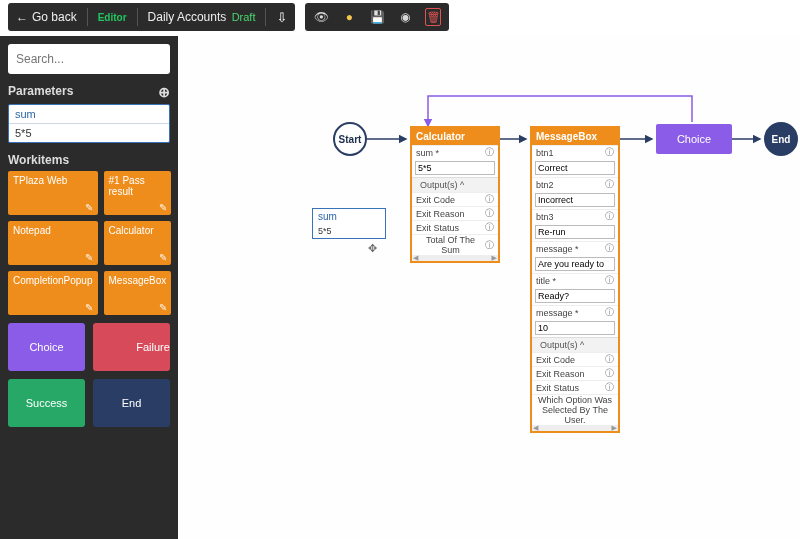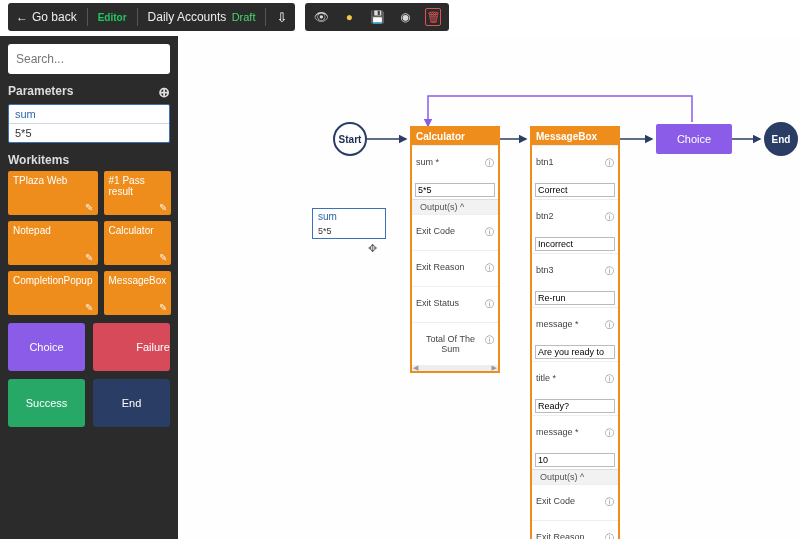--- a/index.html
+++ b/index.html
@@ -36,21 +36,21 @@
   .canvas { flex:1; position:relative;
     background-color:#fefefe;
     background-image: radial-gradient(#d9d9d9 0.7px, transparent 0.7px);
     background-size: 12px 12px;
   }
   .node { position:absolute; font-size:10px; }
   .startnode, .endnode { width:34px; height:34px; border-radius:50%; background:#fff; border:2px solid #2a3d65; display:flex; align-items:center; justify-content:center; color:#1b2d4f; font-weight:700; font-size:10px; }
   .endnode { background:#2a3d65; color:#fff; }
   .wf-node { width:90px; border:2px solid #ee8d1b; background:#fff; }
   .wf-head { background:#ee8d1b; color:#fff; font-size:10px; padding:3px 4px; font-weight:600; }
-  .wf-row { padding:11px 4px; font-size:9px; color:#444; border-top:1px solid #eee; display:flex; justify-content:space-between; align-items:flex-start; }
+  .wf-row { padding:0 4px; font-size:9px; color:#444; border-top:1px solid #eee; display:flex; justify-content:space-between; align-items:center; }
   .wf-input { border:1px solid #bbb; font-size:9px; padding:1px 2px; margin:2px 3px; display:block; width:calc(100% - 6px); }
   .wf-sec { background:#f2f2f2; padding:2px 8px; font-size:9px; color:#555; border-top:1px solid #ddd; }
   .info { font-size:9px; color:#888; }
   .scrollbar { height:6px; background:#eee; display:flex; justify-content:space-between; padding:0 1px; align-items:center;}
   .scrollbar span{font-size:7px;color:#999;}
   .choice-node { width:76px; height:30px; background:#8a5ce8; color:#fff; display:flex; align-items:center; justify-content:center; font-size:11px; border-radius:2px;}
   svg.conn { position:absolute; top:0; left:0; width:100%; height:100%; pointer-events:none; }
   .drag-param { position:absolute; border:1px solid #3a72b8; background:#fff; color:#2d66a8; font-size:10px; width:74px; }
   .drag-param div { padding:2px 5px; }
   .drag-param .dv{color:#333;font-size:9px;}
@@ -209,20 +209,23 @@
           <span class="info">ⓘ</span>
         </div>
       <div class="wf-row">
           <span>Exit Reason</span>
           <span class="info">ⓘ</span>
         </div>
       <div class="wf-row">
           <span>Exit Status</span>
           <span class="info">ⓘ</span>
         </div>
+      <div class="wf-row" style="text-align:center;">
+          <span style="flex:1;text-align:center;">Which Option Was Selected By The User.</span>
+        </div>
       <div class="scrollbar">
           <span>◀</span>
           <span>▶</span>
         </div>
     </div>
 
     <div class="node choice-node" style="left:478px; top:88px;">Choice</div>
     <div class="node endnode" style="left:586px; top:86px;">End</div>
   </div>
 </div>

